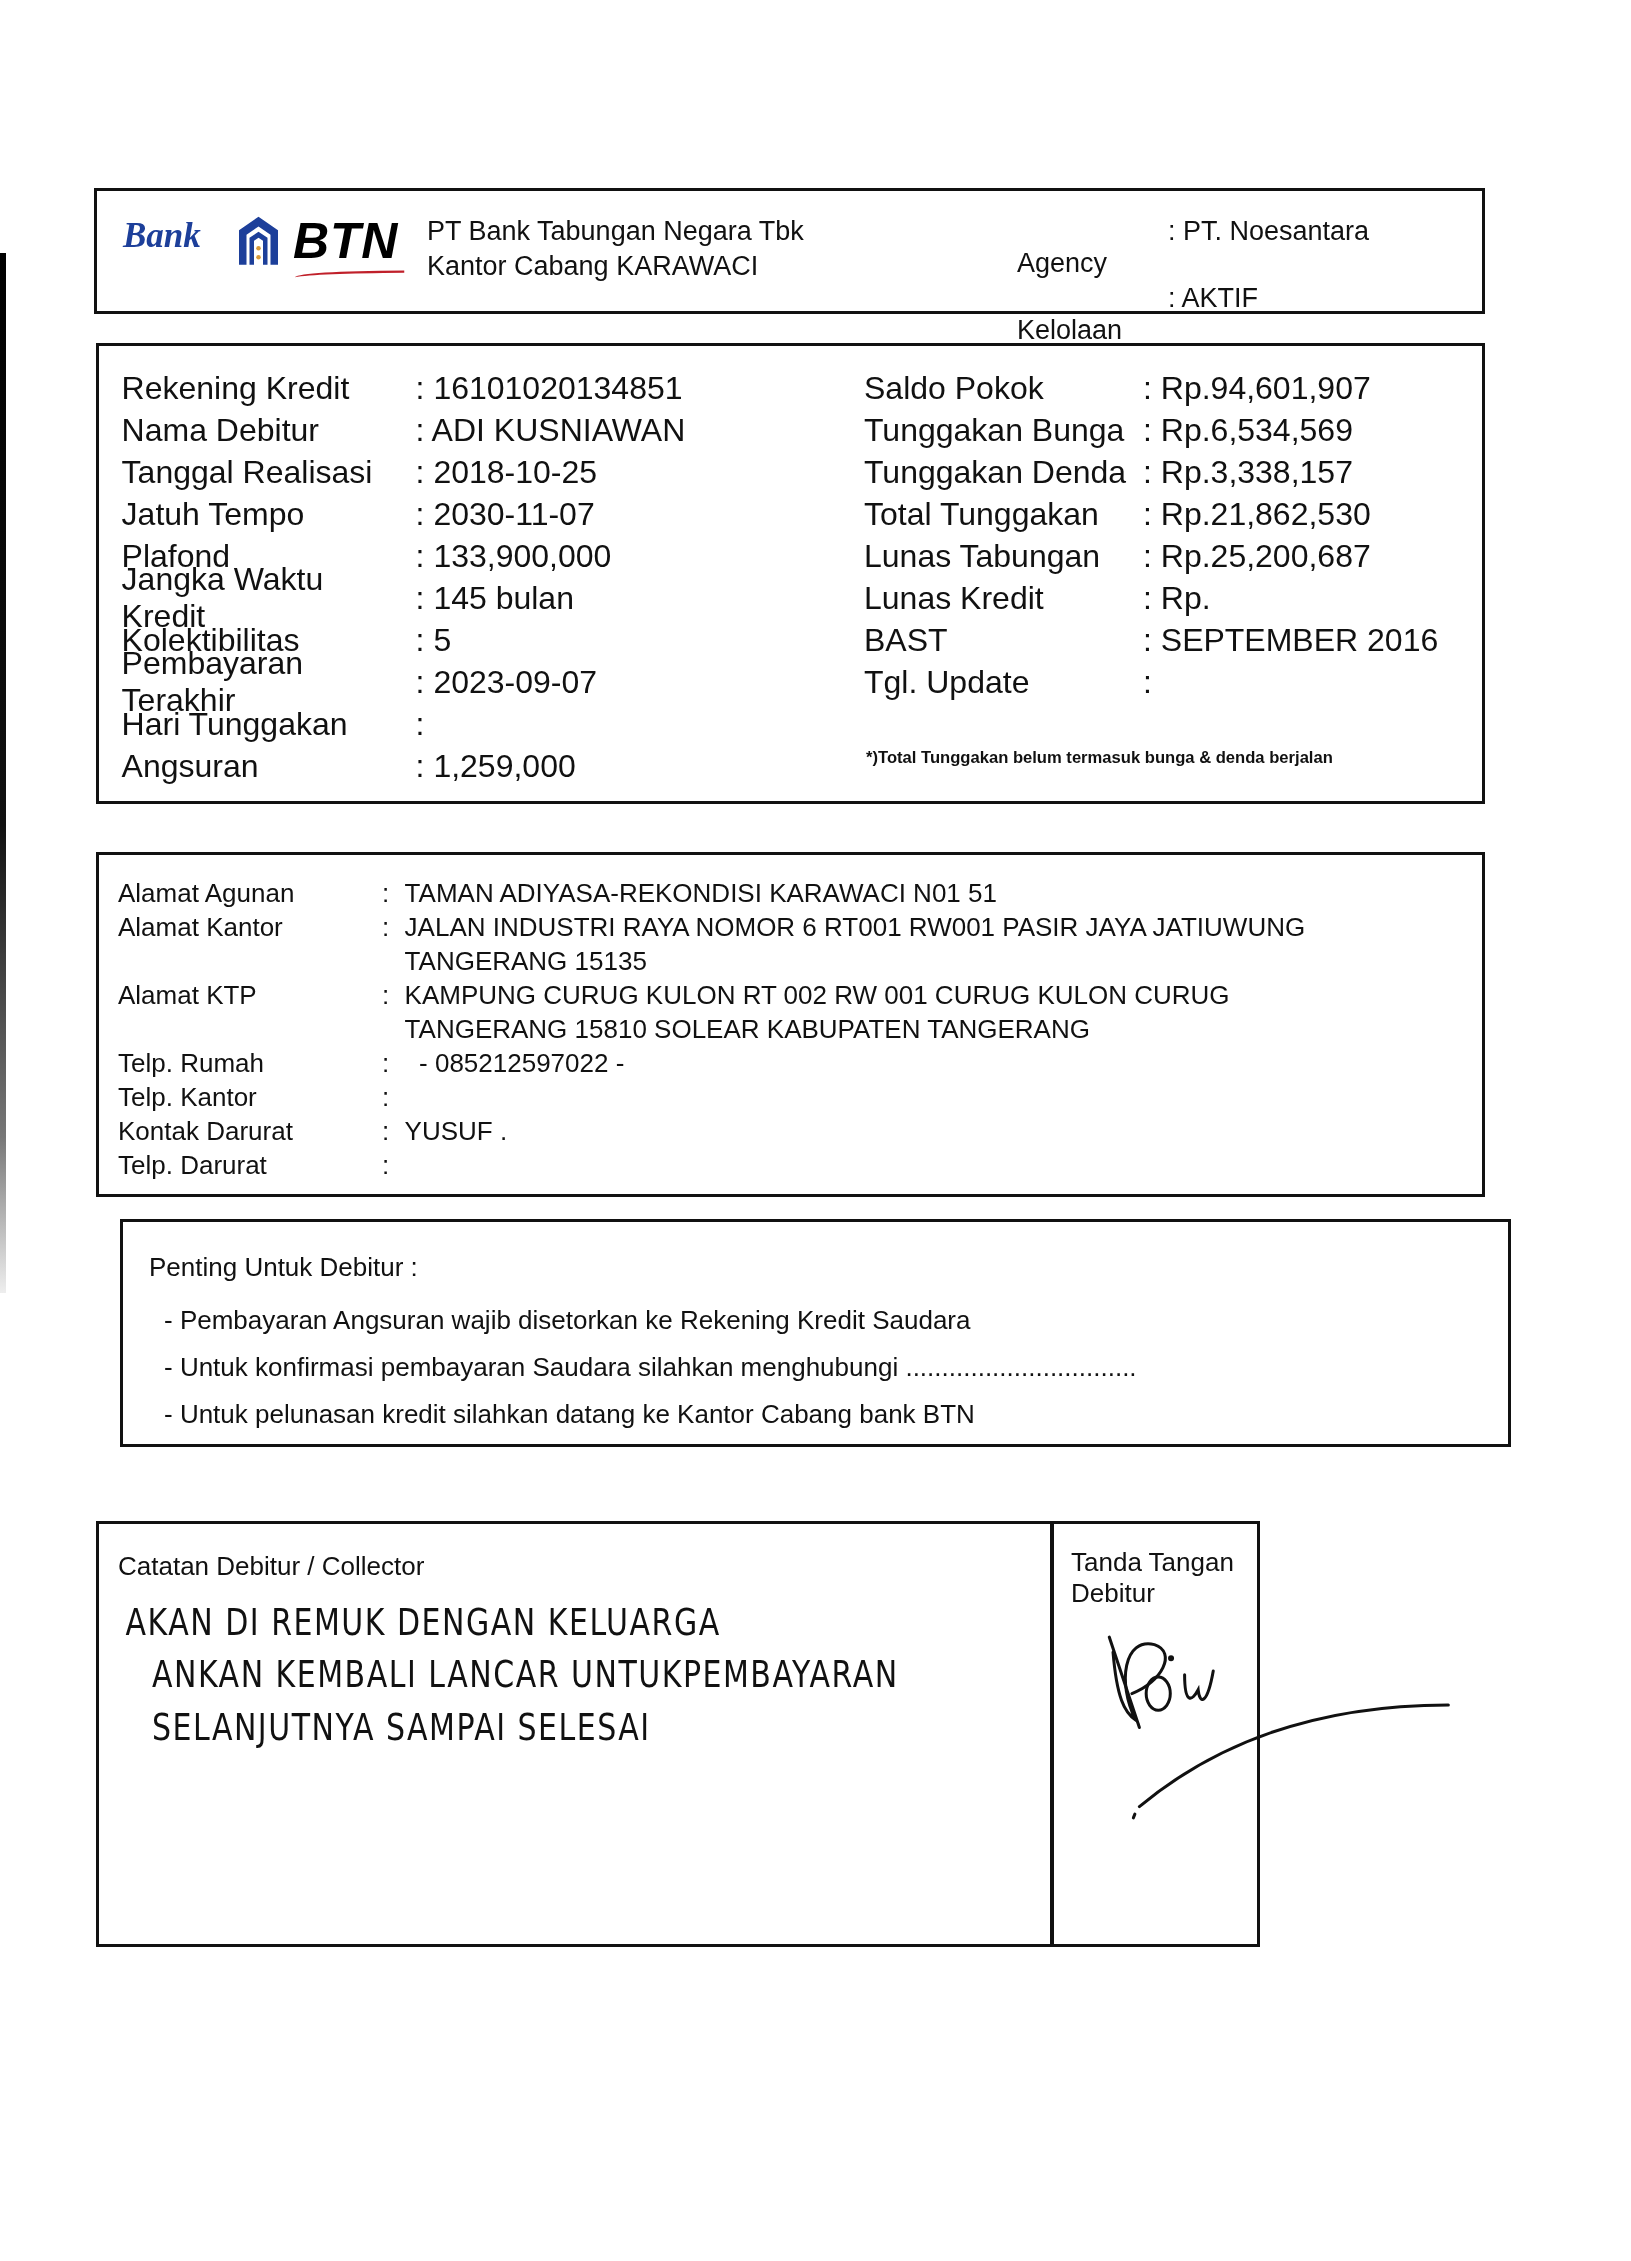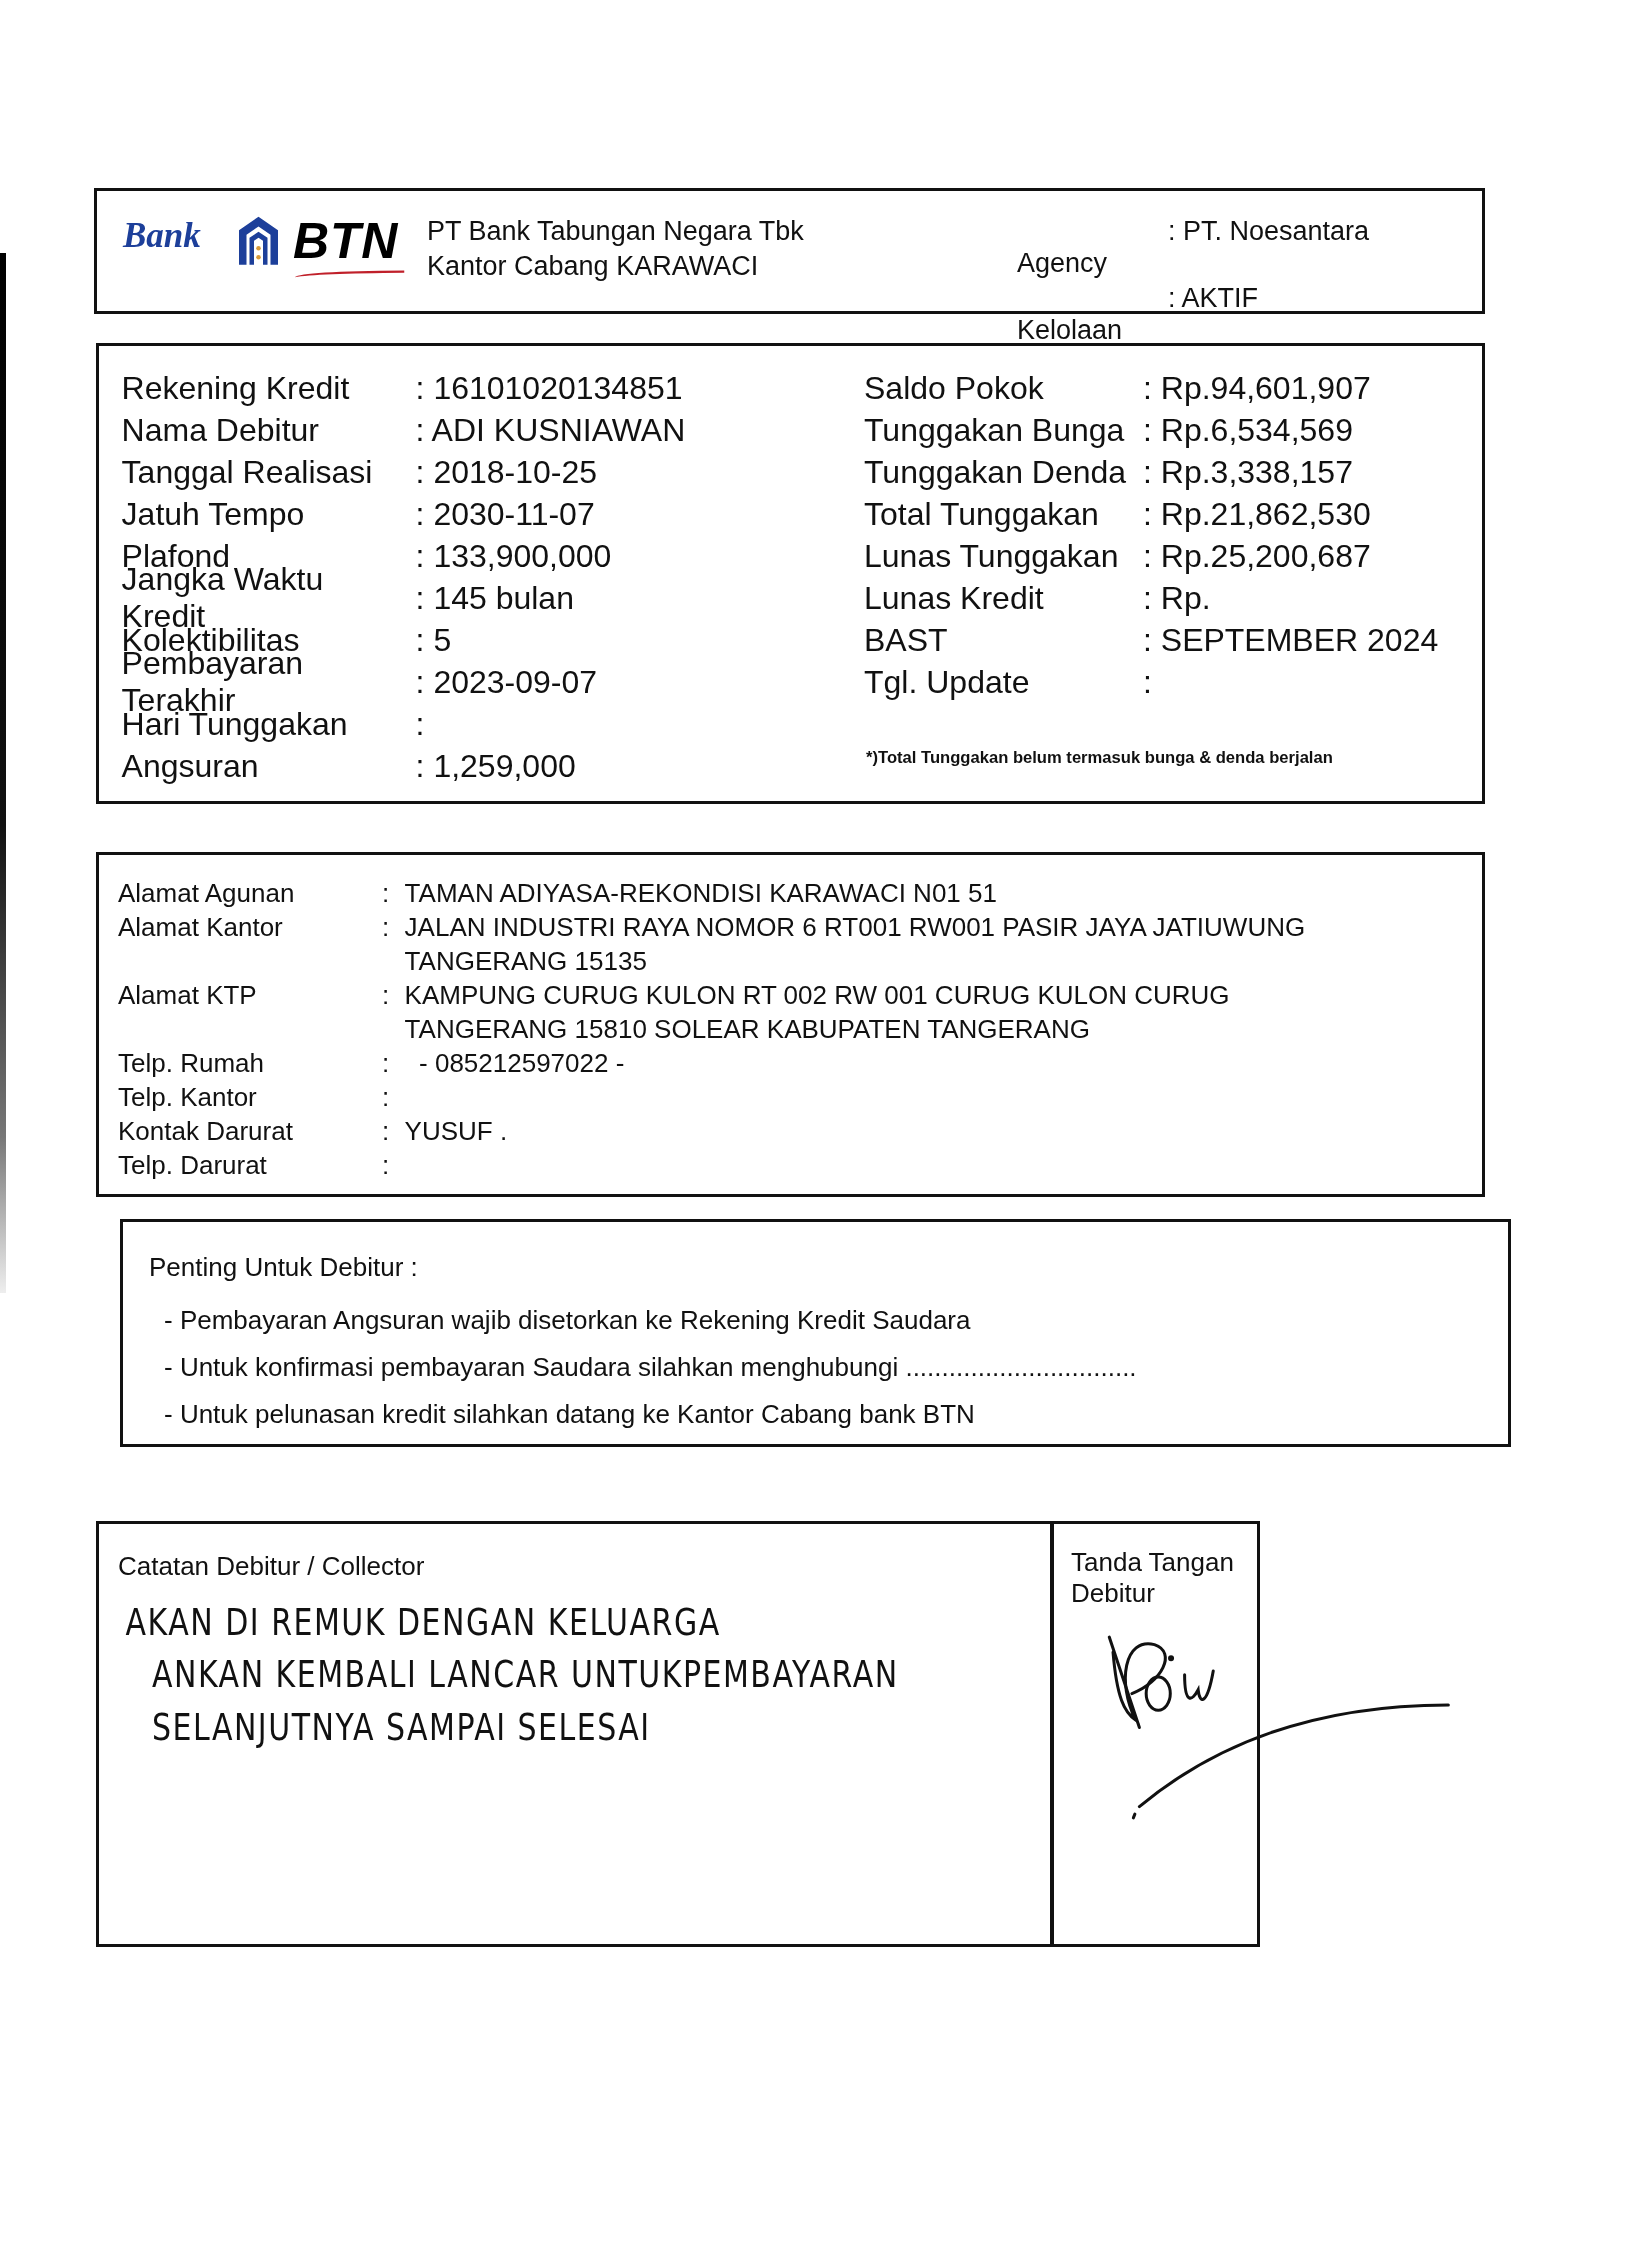--- a/index.html
+++ b/index.html
@@ -150,30 +150,30 @@
       </div>
     <div class="row">
         <span class="lbl">Tunggakan Denda</span>
         <span>: Rp.3,338,157</span>
       </div>
     <div class="row">
         <span class="lbl">Total Tunggakan</span>
         <span>: Rp.21,862,530</span>
       </div>
     <div class="row">
-        <span class="lbl">Lunas Tunggakan</span>
+        <span class="lbl">Lunas Tabungan</span>
         <span>: Rp.25,200,687</span>
       </div>
     <div class="row">
         <span class="lbl">Lunas Kredit</span>
         <span>: Rp.</span>
       </div>
     <div class="row">
         <span class="lbl">BAST</span>
-        <span>: SEPTEMBER 2024</span>
+        <span>: SEPTEMBER 2016</span>
       </div>
     <div class="row">
         <span class="lbl">Tgl. Update</span>
         <span>:</span>
       </div>
   </div>
   <div class="footnote">*)Total Tunggakan belum termasuk bunga &amp; denda berjalan</div>
 </div>
 
 <div class="box" id="addr">

